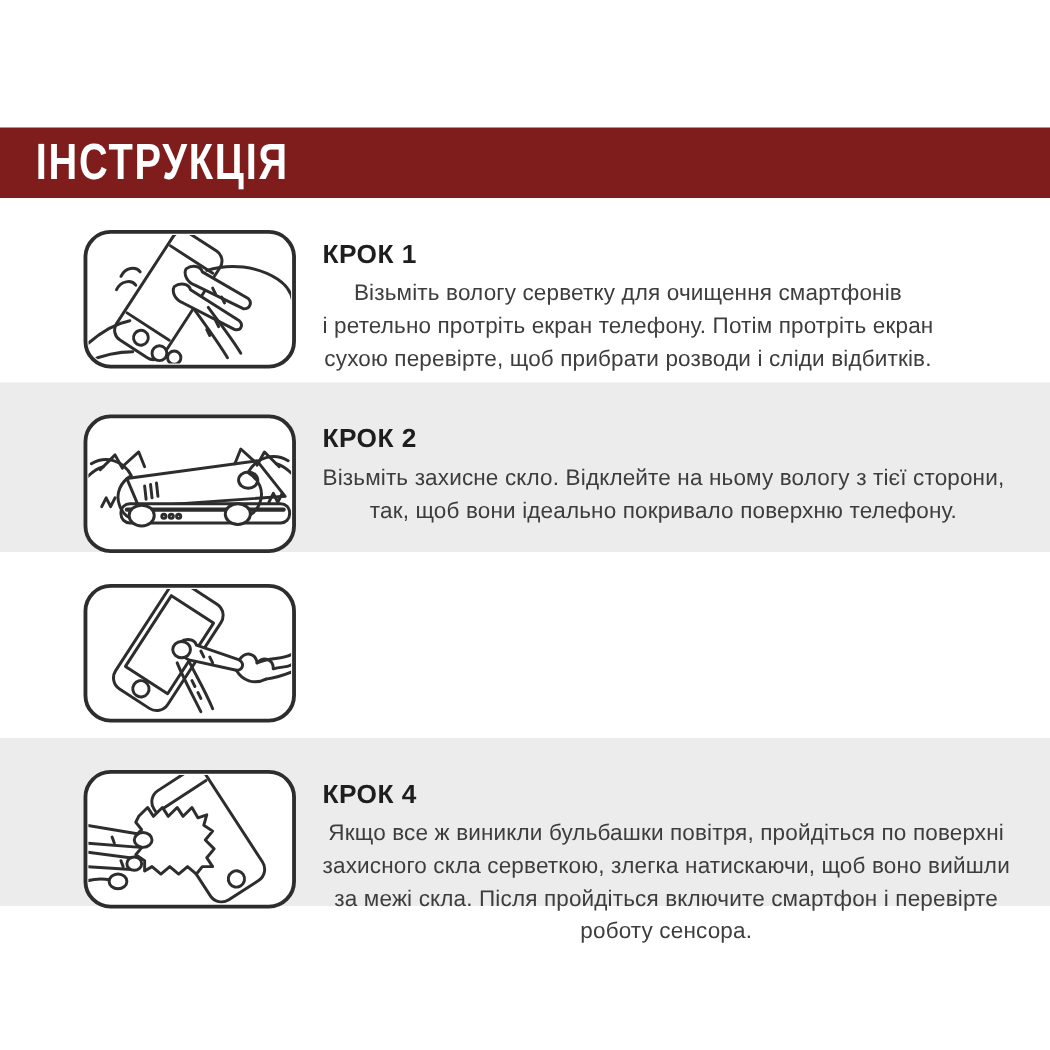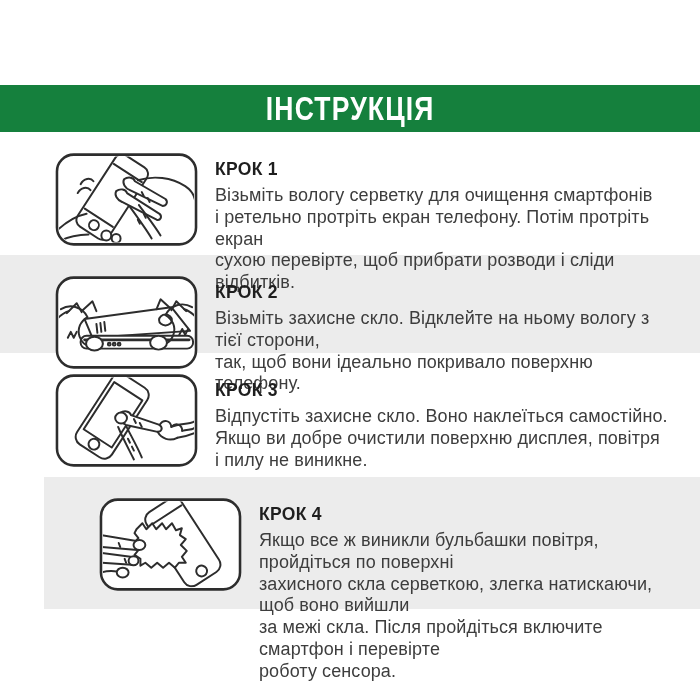--- a/index.html
+++ b/index.html
@@ -1,33 +1,33 @@
 <!DOCTYPE html>
 <html><head>
 <meta charset="utf-8">
 <style>
   html,body{margin:0;padding:0;width:700px;height:700px;overflow:hidden;background:#ffffff;
     font-family:"Liberation Sans", sans-serif;}
   .sheet{position:relative;width:700px;height:700px;background:#ffffff;}
-  .banner{position:absolute;top:85px;left:0;width:700px;height:47px;background:#15803d;
-    display:flex;align-items:center;justify-content:center;}
+  .banner{position:absolute;top:85px;left:0;width:700px;height:47px;background:#7f1d1d;
+    display:flex;align-items:center;}
   .banner h1{margin:0;color:#ffffff;font-size:34px;font-weight:700;letter-spacing:1.5px;
     transform:scaleX(0.78);white-space:nowrap;}
   .rows{position:absolute;top:132px;left:0;width:700px;}
   .row{box-sizing:border-box;display:flex;align-items:flex-start;padding:20px 20px 0 55px;}
   .row.alt{background:#ececec;}
   .row-1{height:123px;}
-  .row-2{height:98px;}
+  .row-2{height:113px;}
   .row-3{height:124px;}
-  .row-4{height:132px;margin-left:44px;}
+  .row-4{height:112px;}
   .illus{width:143px;height:95px;flex:0 0 143px;margin-right:17px;}
   .illus svg{display:block;width:143px;height:95px;}
   .step-text{margin-top:7px;}
   .step-label{margin:0 0 5px 0;font-size:17.5px;font-weight:700;color:#1e1e1e;letter-spacing:0.3px;}
-  .line{margin:0;font-size:18px;line-height:21.8px;color:#3d3d3d;letter-spacing:0.1px;}
+  .line{margin:0;font-size:15px;line-height:21.8px;color:#3d3d3d;letter-spacing:0.1px;text-align:center;}
   .art{stroke:#2d2d2d;stroke-width:2;fill:none;stroke-linecap:round;stroke-linejoin:round;}
   .frame{stroke:#2d2d2d;stroke-width:2.6;fill:none;}
 </style>
 </head>
 <body>
 
 <div class="sheet">
 
   <div class="banner">
     <h1>ІНСТРУКЦІЯ</h1>
@@ -139,26 +139,20 @@
             <path d="M118,54 C127,50 135,52 142,48"></path>
             <path d="M129,58 C135,56 139,58 143,54"></path>
             <path d="M124,65 C131,64 137,62 142,60"></path>
             <path d="M64,54 C68,64 74,75 80,87"></path>
             <path d="M72,53 C77,63 83,73 88,85"></path>
             <path d="M80,46 l2,4 M86,50 l2,4 M74,66 l2,4 M78,74 l2,4"></path>
           </g>
           <rect class="frame" x="2" y="2" width="141" height="91" rx="17"></rect>
         </svg>
       </div>
-      <div class="step-text">
-        <h2 class="step-label">КРОК 3</h2>
-        <p class="line">Відпустіть захисне скло. Воно наклеїться самостійно.</p>
-        <p class="line">Якщо ви добре очистили поверхню дисплея, повітря</p>
-        <p class="line">і пилу не виникне.</p>
-      </div>
     </section>
 
     <section class="row row-4 alt">
       <div class="illus">
         <svg viewBox="0 0 145 95">
           <defs>
               <clipPath id="c4">
                 <rect x="4" y="4" width="137" height="87" rx="15"></rect>
               </clipPath>
             </defs>

